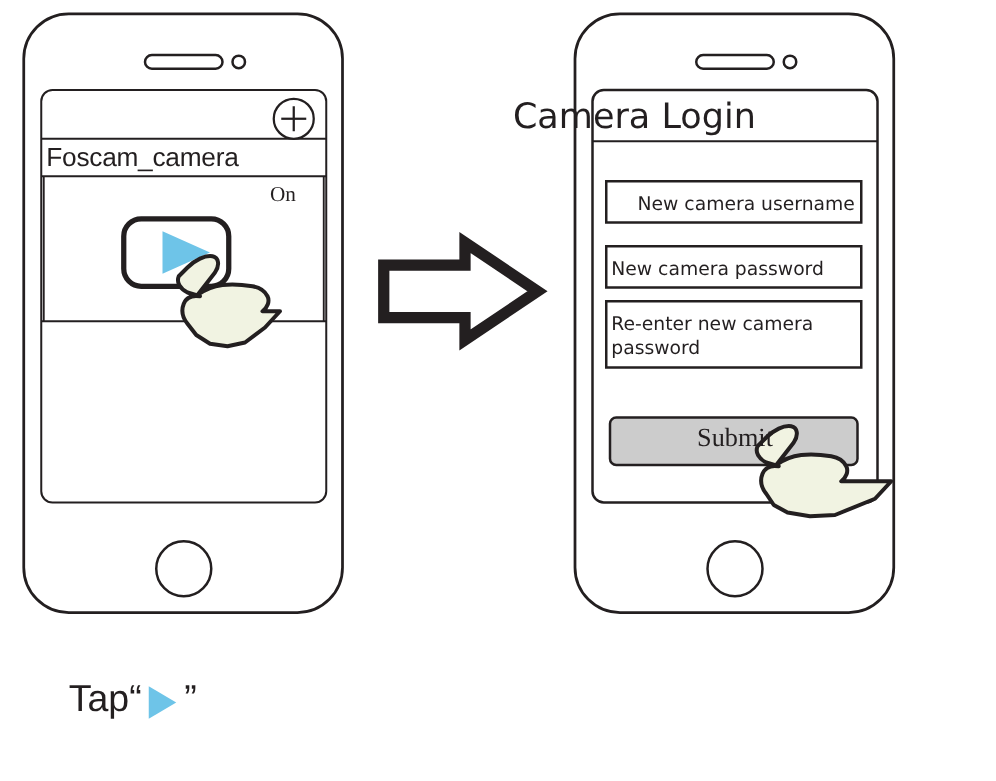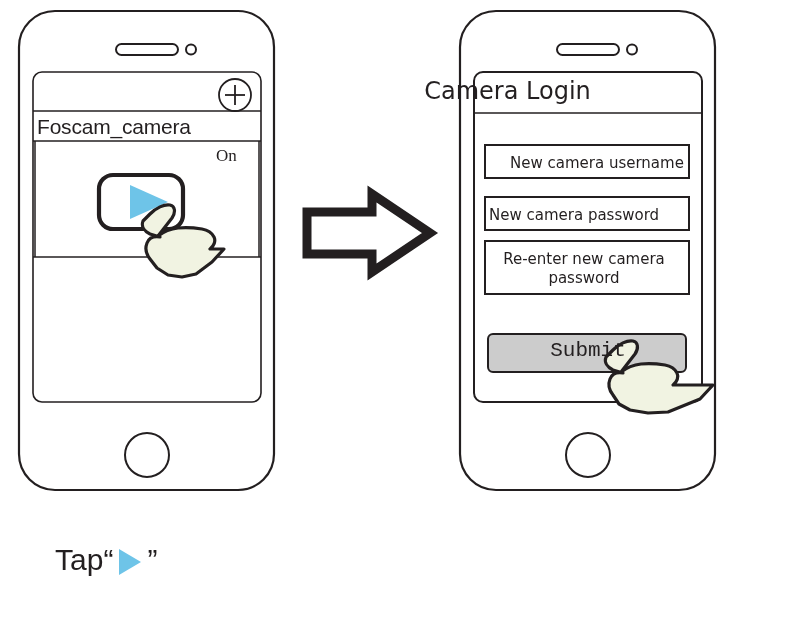--- a/index.html
+++ b/index.html
@@ -29,21 +29,20 @@
     width: 797px;
     height: 625px;
   }
 
   
   .txt {
     position: absolute;
     white-space: pre;
     color: #231f20;
     line-height: 1;
-    text-align: center;
   }
 
   
   .device-name {
     left: 37px;
     top: 116px;
     font-size: 21px;
     font-family: "Liberation Sans", sans-serif;
     letter-spacing: -0.2px;
   }
@@ -53,42 +52,42 @@
     font-size: 17px;
     font-family: Liberation Serif, serif;
   }
 
   
   .login-title {
     left: 0;
     top: 79px;
     width: 797px;
     text-align: center;
-    font-size: 24px;
+    font-size: 28px;
     font-family: "DejaVu Sans", sans-serif;
     font-weight: 400;
   }
   .login-title span { position: relative; left: 109px; }
 
   .field-text {
     font-size: 15px;
     font-family: "DejaVu Sans", sans-serif;
     line-height: 19px;
   }
   .field-1 { left: 510px; top: 154px; }
   .field-2 { left: 489px; top: 206px; }
   .field-3 { left: 489px; top: 250px; }
 
   .submit-text {
     left: 489px;
     top: 340px;
     width: 198px;
     text-align: center;
     font-size: 21px;
-    font-family: Liberation Mono, monospace;
+    font-family: Liberation Serif, serif;
   }
 
   
   .caption {
     position: absolute;
     font-family: "DejaVu Sans", sans-serif;
     color: #231f20;
     line-height: 38px;
   }
   .caption-left {

